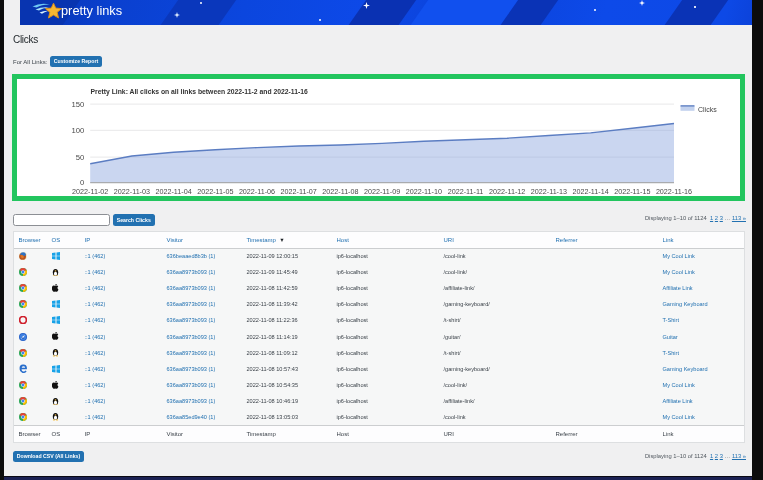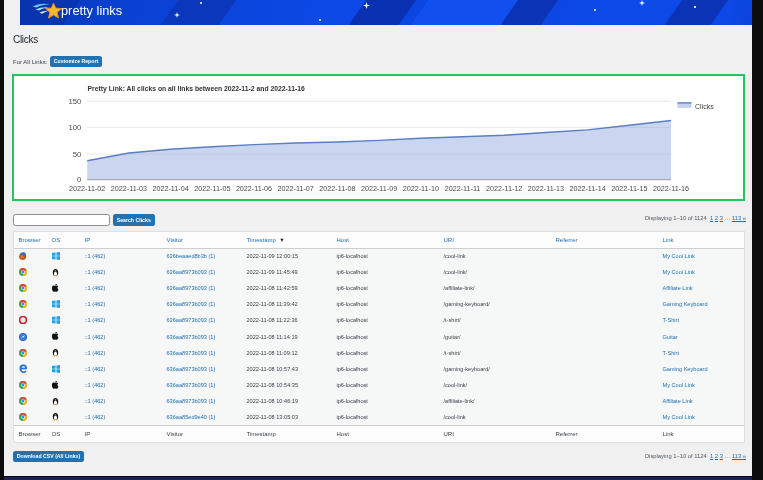--- a/index.html
+++ b/index.html
@@ -17,21 +17,21 @@
   .spark { position:absolute; background:#fff; border-radius:50%; }
   #logo { position:absolute; left:12px; top:1px; }
   #logotext { position:absolute; left:41px; top:3px; color:#fff; font-size:12.8px; letter-spacing:0; font-weight:500; }
   
   #h1 { left:13px; top:34px; font-size:10px; font-weight:500; color:#1d2327; letter-spacing:-.3px; }
   #forall { left:13px; top:58.5px; font-size:6px; color:#3c434a; }
   .bluebtn { background:#2271b1; color:#fff; border-radius:2.5px; font-size:5.2px; font-weight:bold;
              display:flex; align-items:center; justify-content:center; white-space:nowrap; }
   #custbtn { left:50px; top:55.5px; width:52px; height:11.5px; }
   
-  #chartcard { left:11.5px; top:73.5px; width:733.5px; height:127px; background:#fff; border:2px solid #22c55e; }
+  #chartcard { left:11.5px; top:73.5px; width:733.5px; height:127px; background:#fff; border:5px solid #22c55e; }
   
   #searchbox { left:13px; top:213.5px; width:97px; height:12px; background:#fff; border:1px solid #8c8f94; border-radius:2.5px; }
   #searchbtn { left:113px; top:213.5px; width:41.5px; height:12px; }
   .paging { font-size:5.8px; color:#50575e; text-align:right; width:300px; }
   .paging a { color:#2271b1; text-decoration:underline; }
   #pagingTop { left:446px; top:215px; }
   #pagingBot { left:446px; top:453px; }
   
   #tablewrap { left:12.5px; top:231px; width:732.5px; height:211.5px; background:#f6f7f7; border:1px solid #dddfe1; }
   table { border-collapse:collapse; table-layout:fixed; width:100%; font-size:5.6px; }

